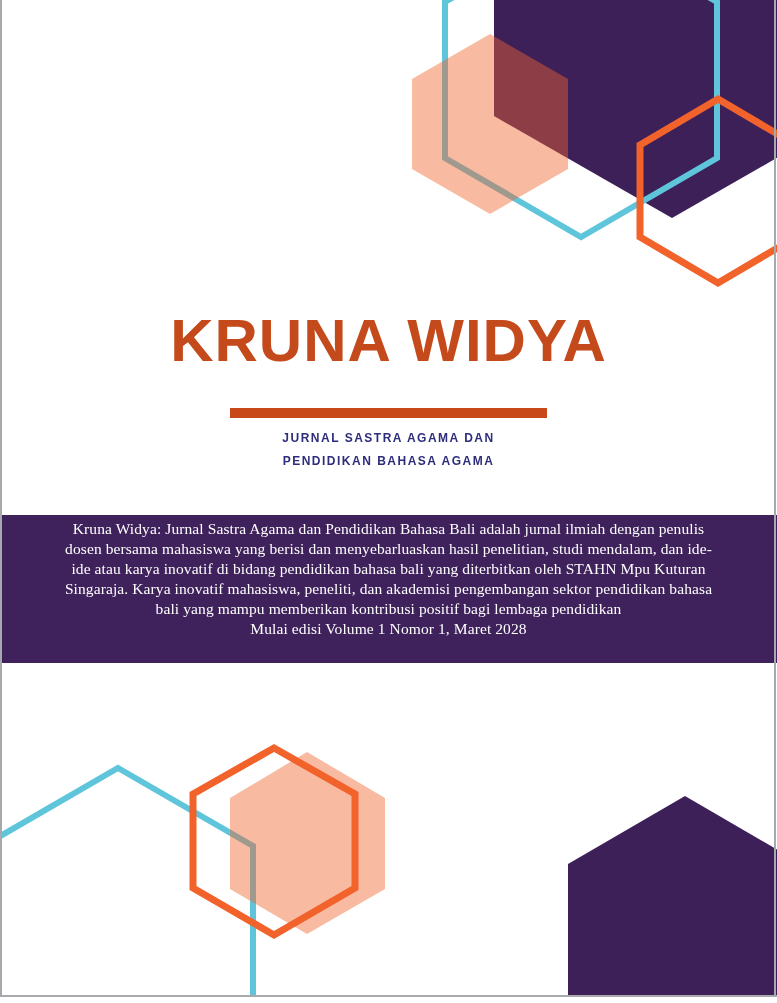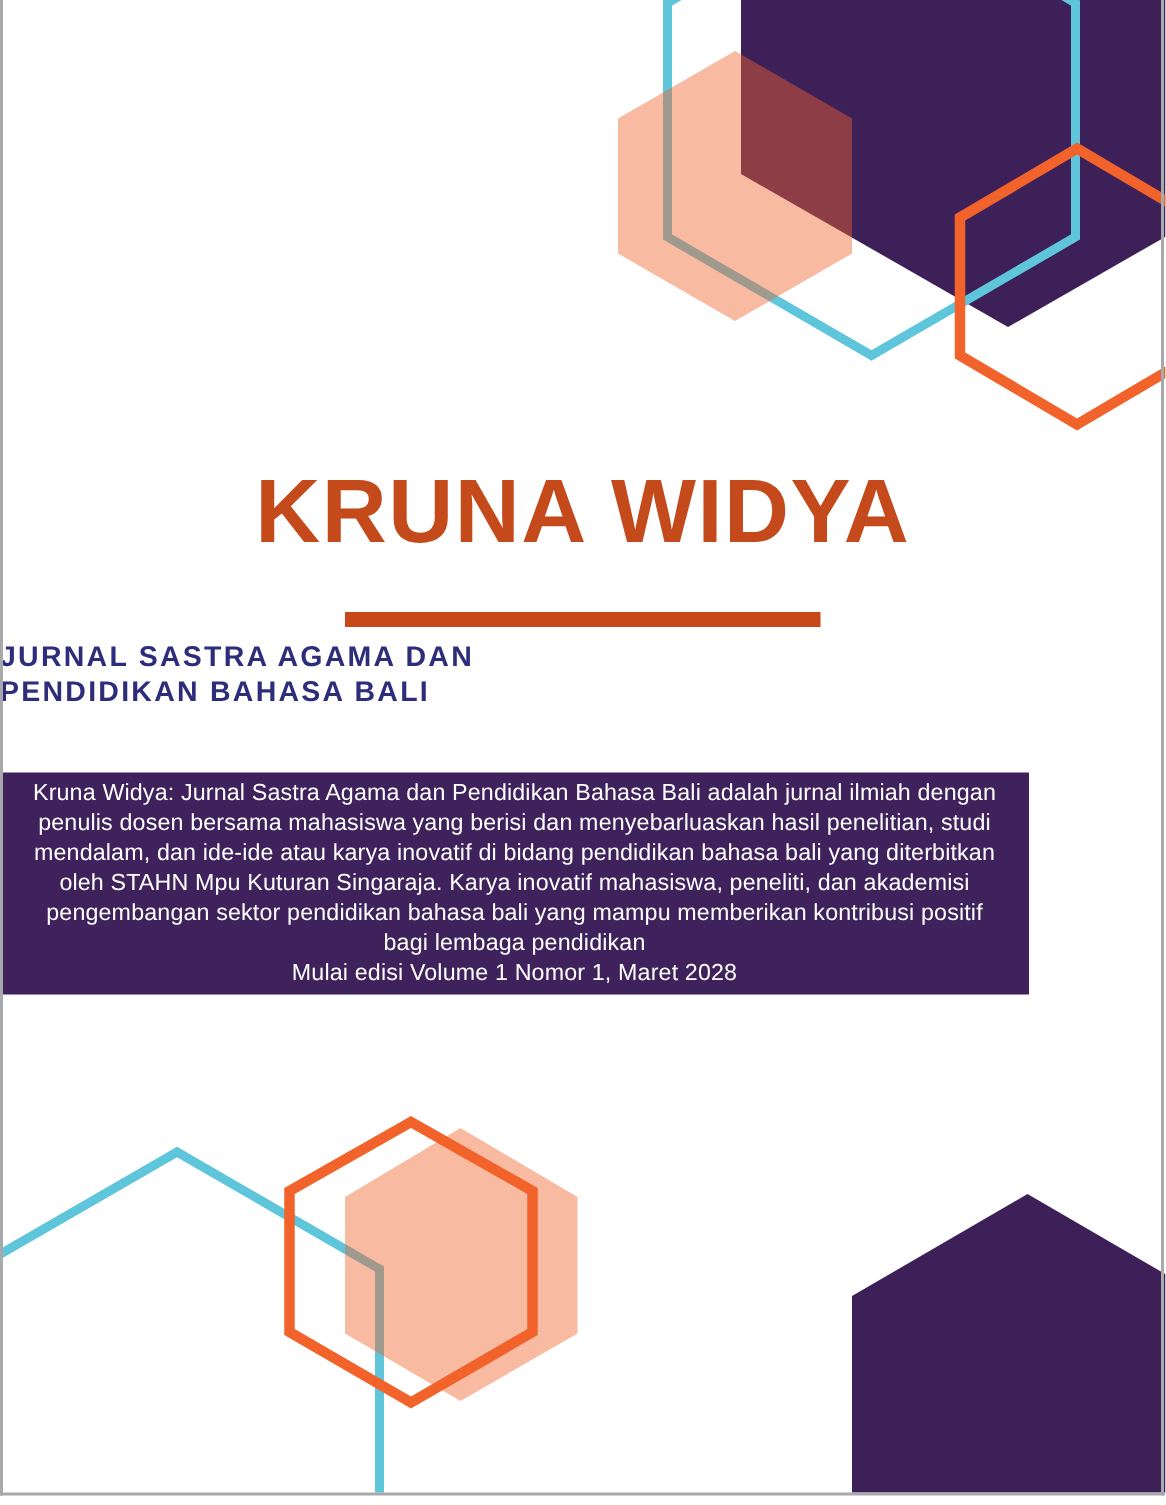--- a/index.html
+++ b/index.html
@@ -4,23 +4,23 @@
 <style>
   html,body{margin:0;padding:0;background:#ffffff;}
   body{width:777px;height:1003px;position:relative;overflow:hidden;
        font-family:"Liberation Sans","DejaVu Sans",sans-serif;}
   .sheet{position:absolute;left:0;top:0;width:777px;height:1003px;background:#ffffff;overflow:hidden;}
   .decor{position:absolute;left:0;top:0;z-index:1;}
   .content{position:absolute;left:0;top:0;width:777px;height:1003px;z-index:2;}
   .journal-title{position:absolute;top:310px;left:0;width:777px;margin:0;
        text-align:center;font-size:60px;line-height:62px;font-weight:700;letter-spacing:1px;}
   .title-divider{position:absolute;top:408px;left:230px;width:317px;height:10px;}
-  .subtitle{position:absolute;top:427px;left:0;width:777px;
-       font-weight:700;font-size:19px;line-height:23px;letter-spacing:1.5px;}
-  .banner{position:absolute;top:515px;left:0;width:686px;height:148px;}
+  .subtitle{position:absolute;top:427px;left:0;width:777px;text-align:center;
+       font-weight:700;font-size:12px;line-height:23px;letter-spacing:1.5px;}
+  .banner{position:absolute;top:515px;left:0;width:777px;height:148px;font-family:Liberation Serif, serif;}
   .banner-inner{width:657px;margin:0 auto;padding-top:4px;text-align:center;
        font-size:15.5px;line-height:20px;letter-spacing:0.1px;}
   .banner-inner p{margin:0;}
   .page-border{position:absolute;background:#A7A9AC;z-index:3;}
   .pb-left{left:0;top:0;width:2px;height:997px;}
   .pb-right{left:774px;top:0;width:2px;height:997px;}
   .pb-bottom{left:0;top:995px;width:777px;height:2px;}
 </style>
 </head>
 <body>
@@ -38,21 +38,21 @@
     <polygon points="307,752 385,798 385,889 307,934 230,889 230,798" fill="rgba(242,99,44,0.44)"></polygon>
   </svg>
 
   <div class="content">
     <h1 class="journal-title" style="color: rgb(196, 74, 28);">KRUNA WIDYA</h1>
 
     <div class="title-divider" style="background-color: rgb(200, 72, 26);"></div>
 
     <div class="subtitle" style="color: rgb(46, 45, 124);">
       <div>JURNAL SASTRA AGAMA DAN</div>
-      <div>PENDIDIKAN BAHASA BALI</div>
+      <div>PENDIDIKAN BAHASA AGAMA</div>
     </div>
 
     <div class="banner" style="background-color: rgb(63, 33, 91); color: rgb(255, 255, 255);">
       <div class="banner-inner">
         <p>Kruna Widya: Jurnal Sastra Agama dan Pendidikan Bahasa Bali adalah jurnal ilmiah dengan penulis dosen bersama mahasiswa yang berisi dan menyebarluaskan hasil penelitian, studi mendalam, dan ide-ide atau karya inovatif di bidang pendidikan bahasa bali yang diterbitkan oleh STAHN Mpu Kuturan Singaraja. Karya inovatif mahasiswa, peneliti, dan akademisi pengembangan sektor pendidikan bahasa bali yang mampu memberikan kontribusi positif bagi lembaga pendidikan</p>
         <p>Mulai edisi Volume 1 Nomor 1, Maret 2028</p>
       </div>
     </div>
   </div>
 

